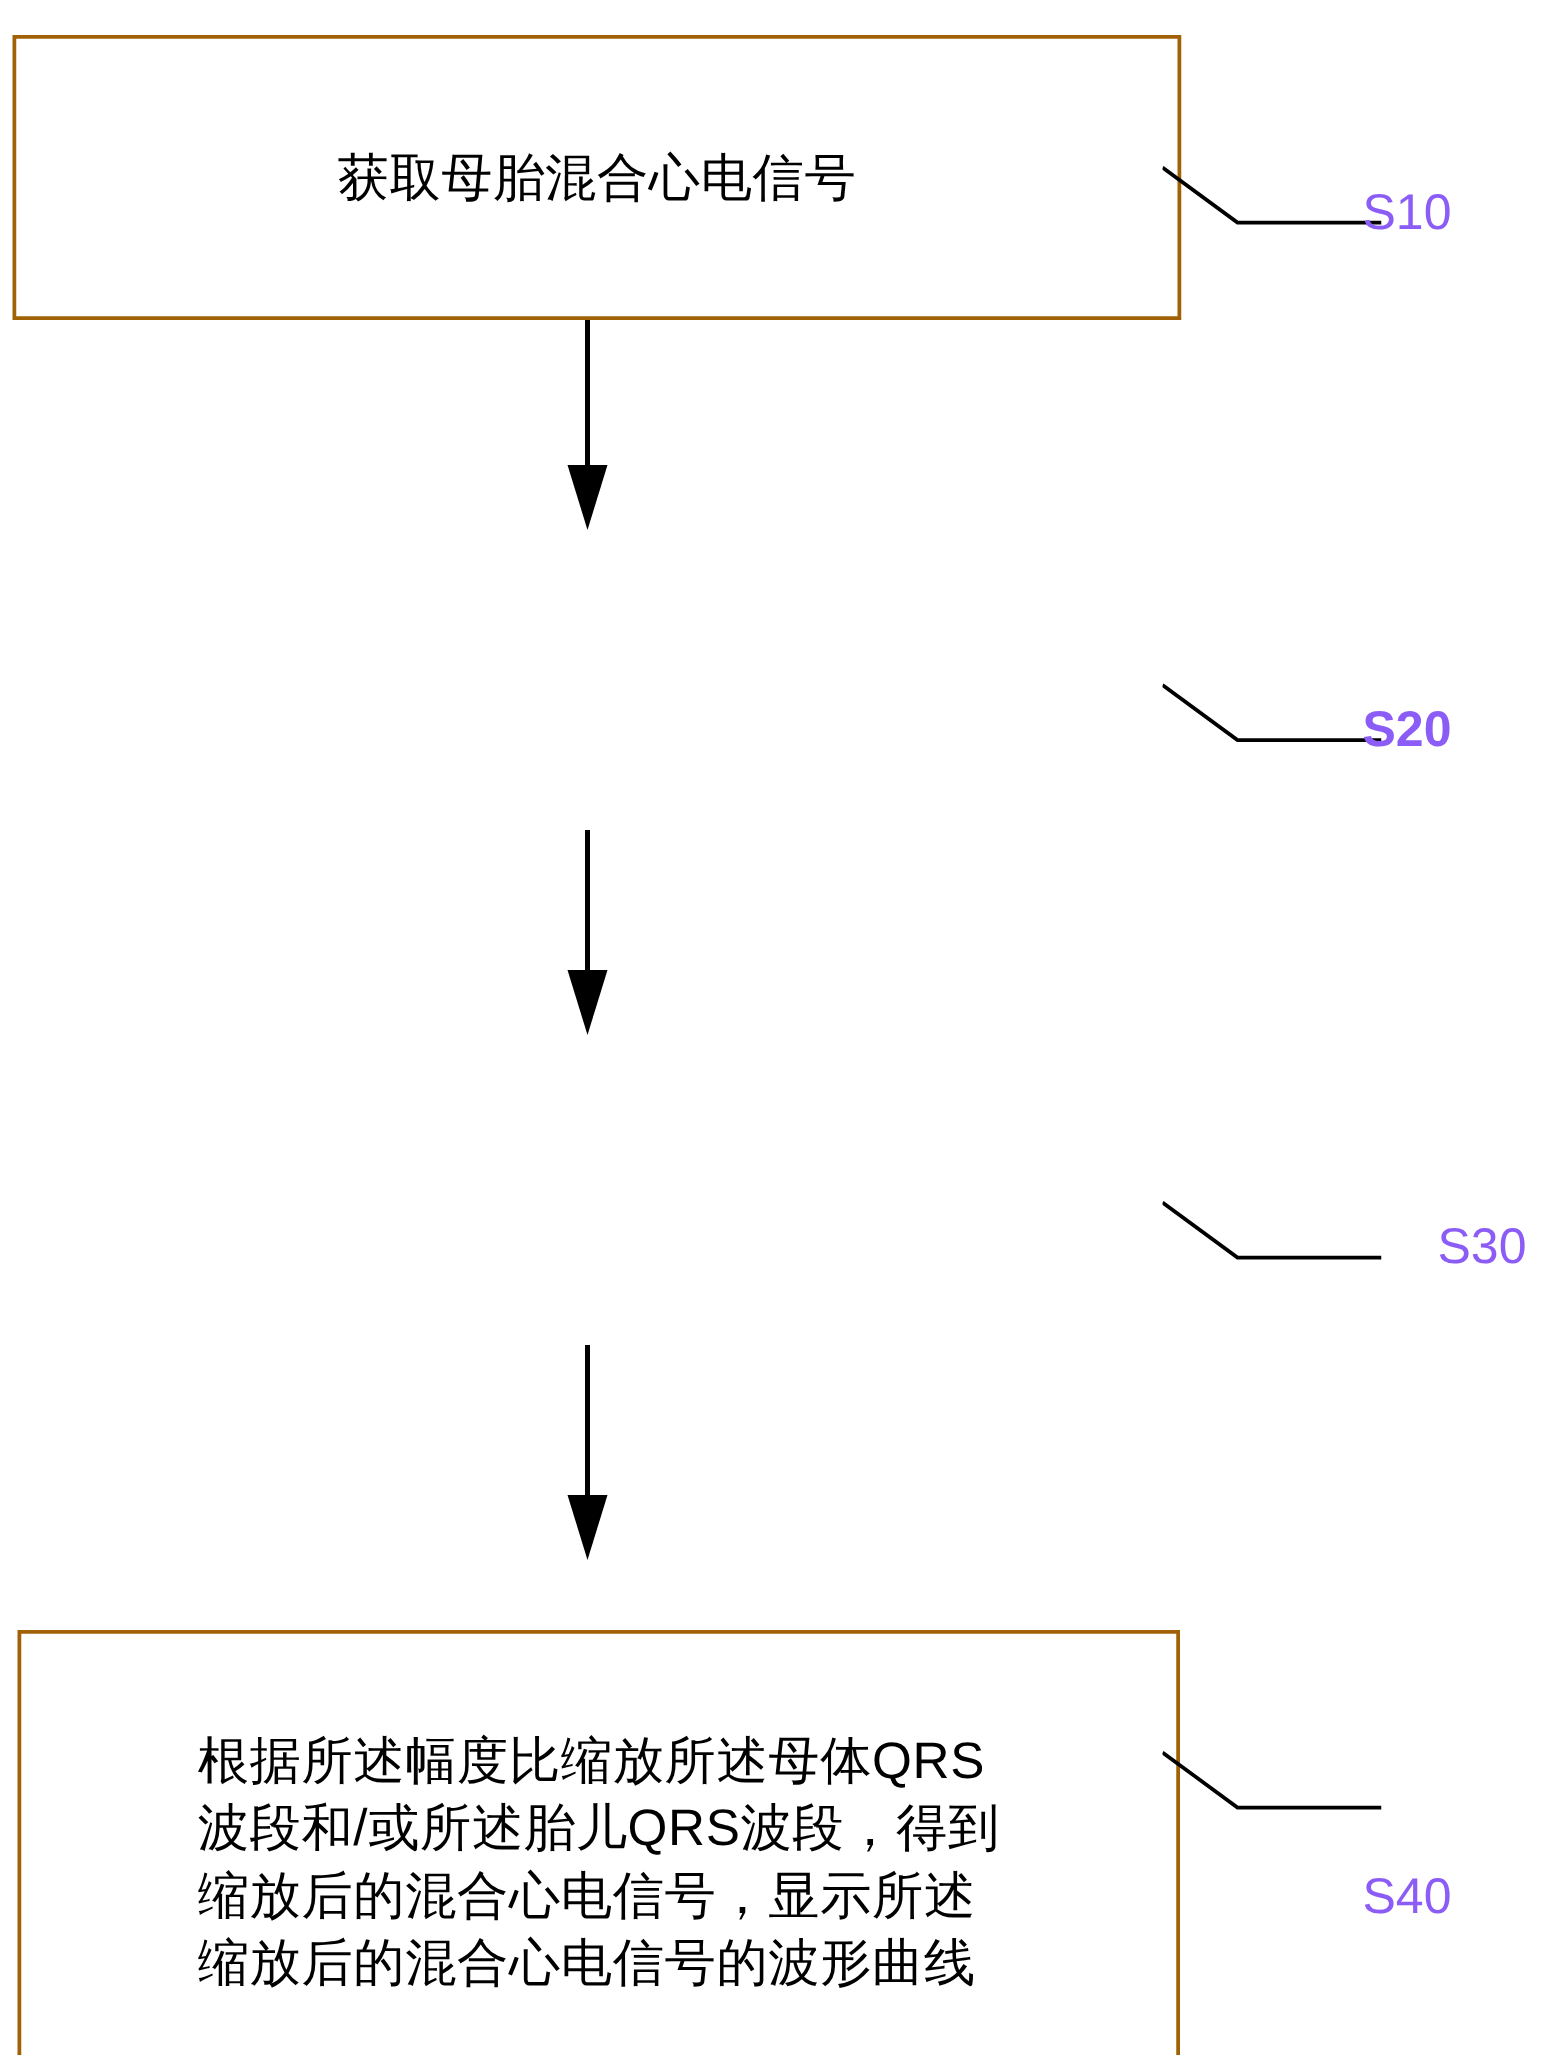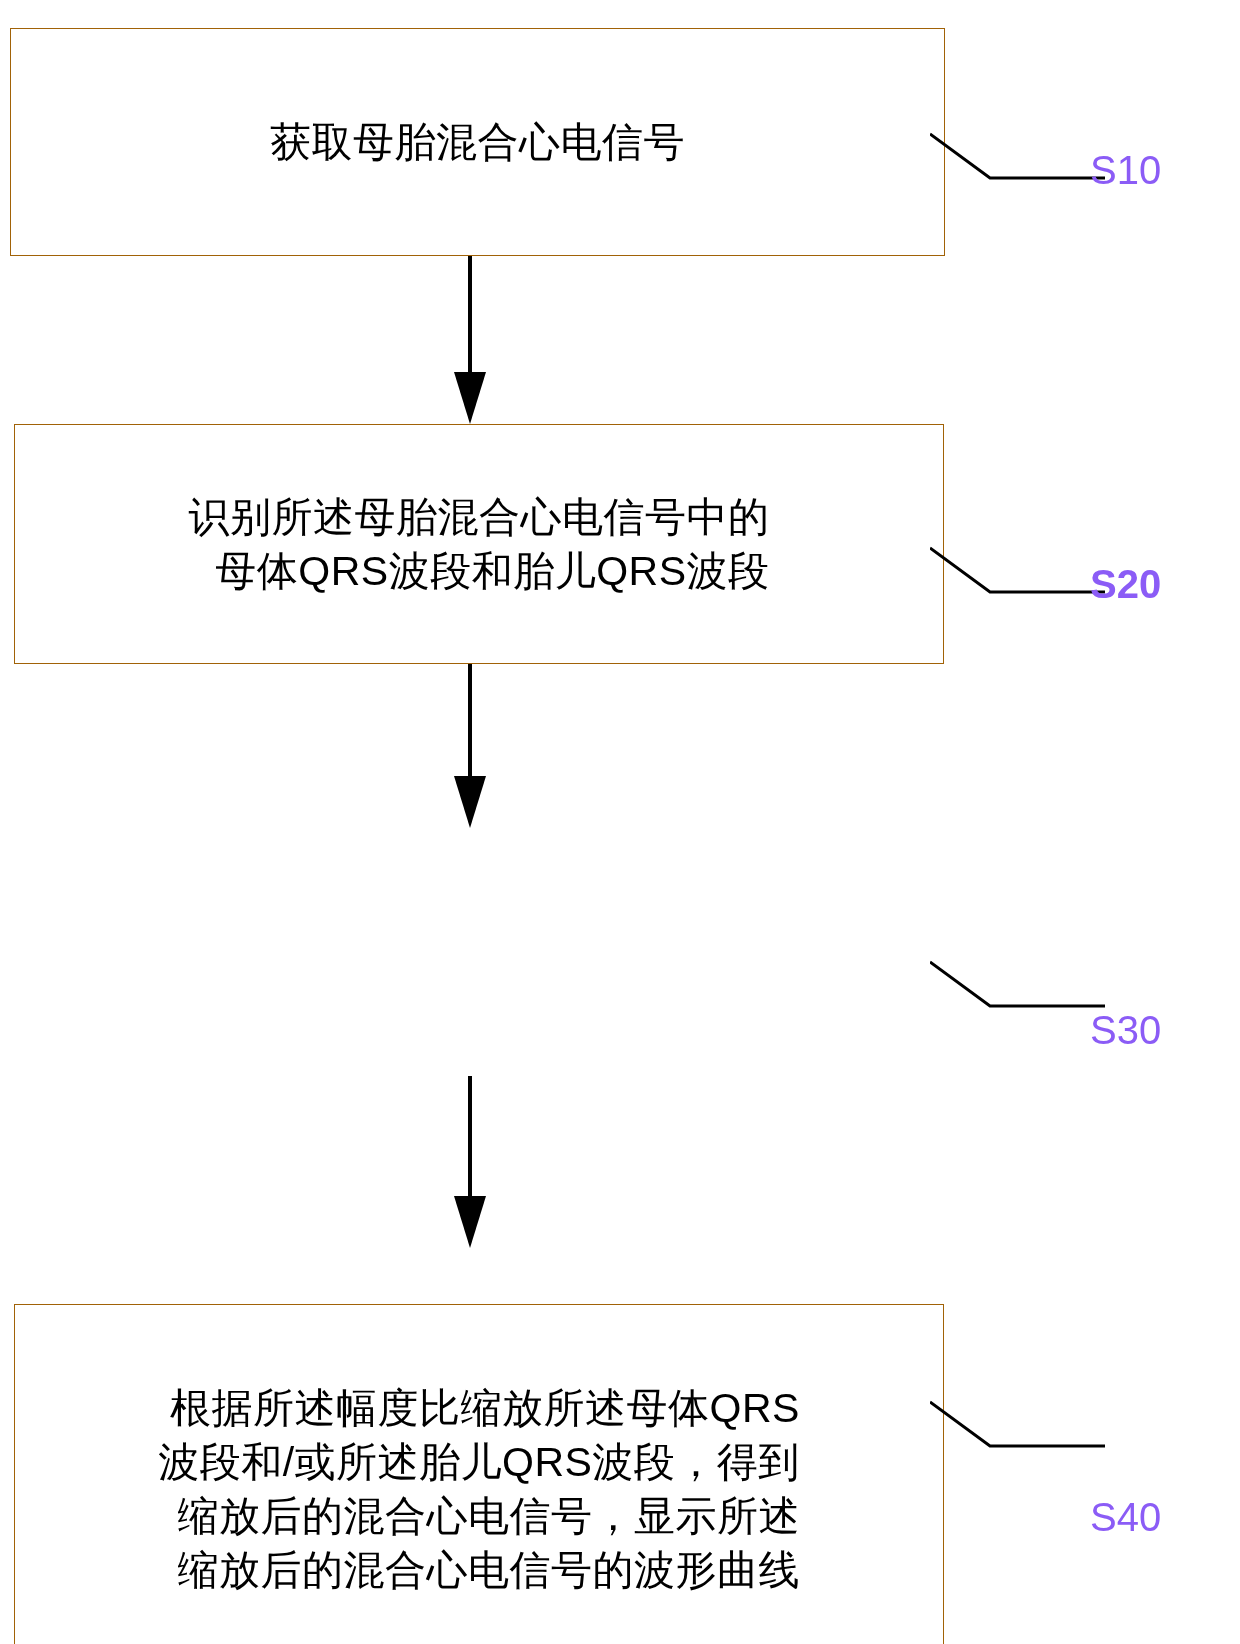--- a/index.html
+++ b/index.html
@@ -12,27 +12,27 @@
   }
   #canvas {
     position: relative;
     width: 1240px;
     height: 1644px;
     background: #ffffff;
     overflow: hidden;
   }
   .node {
     position: absolute;
-    border: 1px solid #a16207;
+    border: 3px solid #a16207;
     background: #ffffff;
     box-sizing: border-box;
     display: flex;
     align-items: center;
     justify-content: center;
-    text-align: right;
+    text-align: left;
   }
   .node-text {
     font-size: 41px;
     line-height: 1.32;
     color: #000000;
     letter-spacing: 0.5px;
     white-space: pre-line;
     padding: 0 18px;
   }
   .step-label {
@@ -48,45 +48,41 @@
     position: absolute;
   }
   
   #node-s10 { left: 10px;  top: 28px;   width: 935px; height: 228px; }
   #node-s20 { left: 14px;  top: 424px;  width: 930px; height: 240px; }
   #node-s30 { left: 14px;  top: 826px;  width: 930px; height: 250px; }
   #node-s40 { left: 14px;  top: 1304px; width: 930px; height: 370px; }
 
   #label-s10 { left: 1090px; top: 148px; }
   #label-s20 { left: 1090px; top: 562px; font-weight: bold; }
-  #label-s30 { left: 1090px; top: 975px; margin-top: 33px; }
+  #label-s30 { left: 1150px; top: 975px; }
   #label-s40 { left: 1090px; top: 1495px; }
 </style>
 </head>
 <body>
 
 <div id="canvas">
 
   <div class="node" id="node-s10">
     <div class="node-text">获取母胎混合心电信号</div>
   </div>
   <svg class="leader" style="left:930px; top:130px;" width="180" height="70" viewBox="0 0 180 70">
     <polyline points="0,4 60,48 175,48" fill="none" stroke="#000000" stroke-width="3"></polyline>
   </svg>
   <div class="step-label" id="label-s10">S10</div>
 
   <svg class="arrow-svg" style="left:440px; top:256px;" width="60" height="172" viewBox="0 0 60 172">
     <line x1="30" y1="0" x2="30" y2="140" stroke="#000000" stroke-width="4"></line>
     <polygon points="14,116 46,116 30,168" fill="#000000"></polygon>
   </svg>
 
-  <div class="node" id="node-s20">
-    <div class="node-text">识别所述母胎混合心电信号中的
-母体QRS波段和胎儿QRS波段</div>
-  </div>
   <svg class="leader" style="left:930px; top:544px;" width="180" height="70" viewBox="0 0 180 70">
     <polyline points="0,4 60,48 175,48" fill="none" stroke="#000000" stroke-width="3"></polyline>
   </svg>
   <div class="step-label" id="label-s20">S20</div>
 
   <svg class="arrow-svg" style="left:440px; top:664px;" width="60" height="168" viewBox="0 0 60 168">
     <line x1="30" y1="0" x2="30" y2="136" stroke="#000000" stroke-width="4"></line>
     <polygon points="14,112 46,112 30,164" fill="#000000"></polygon>
   </svg>
 

